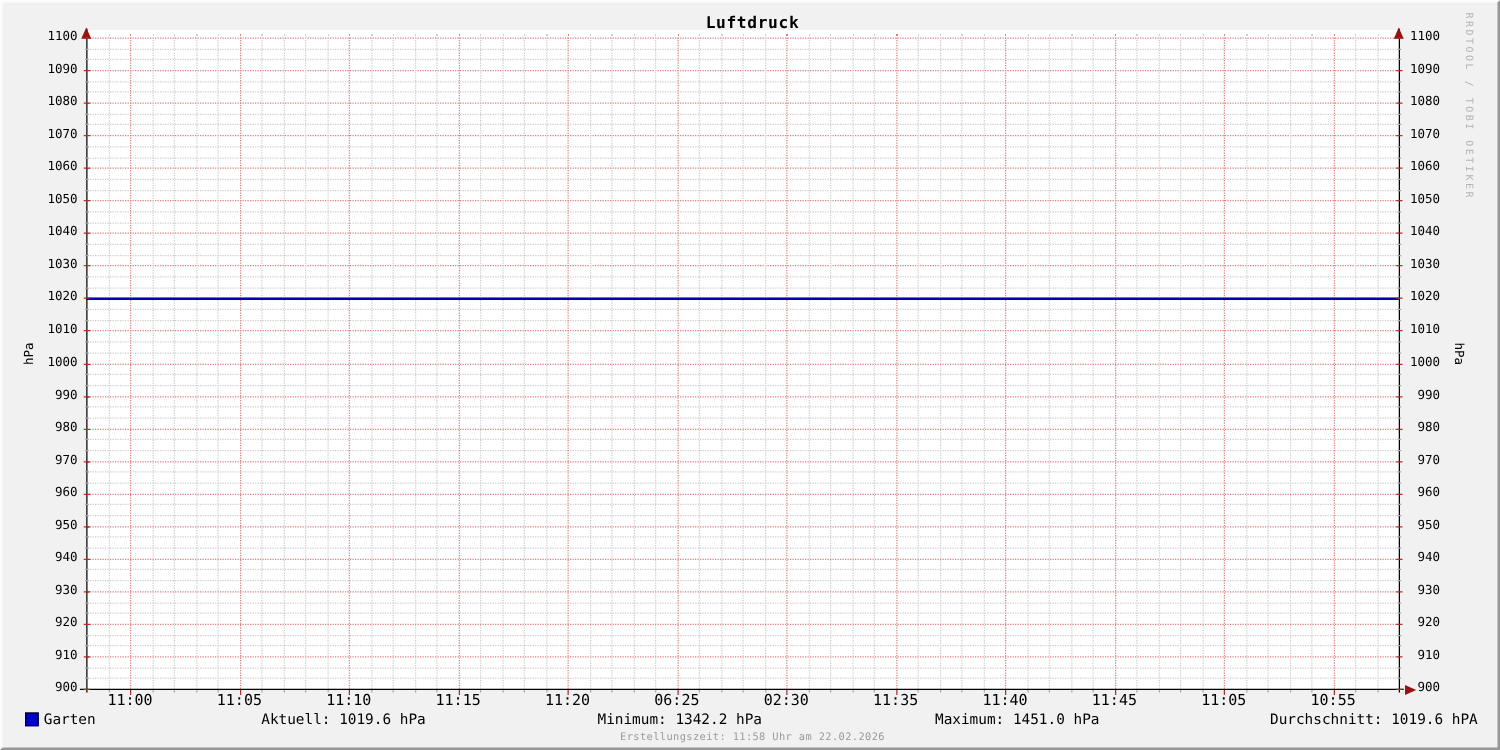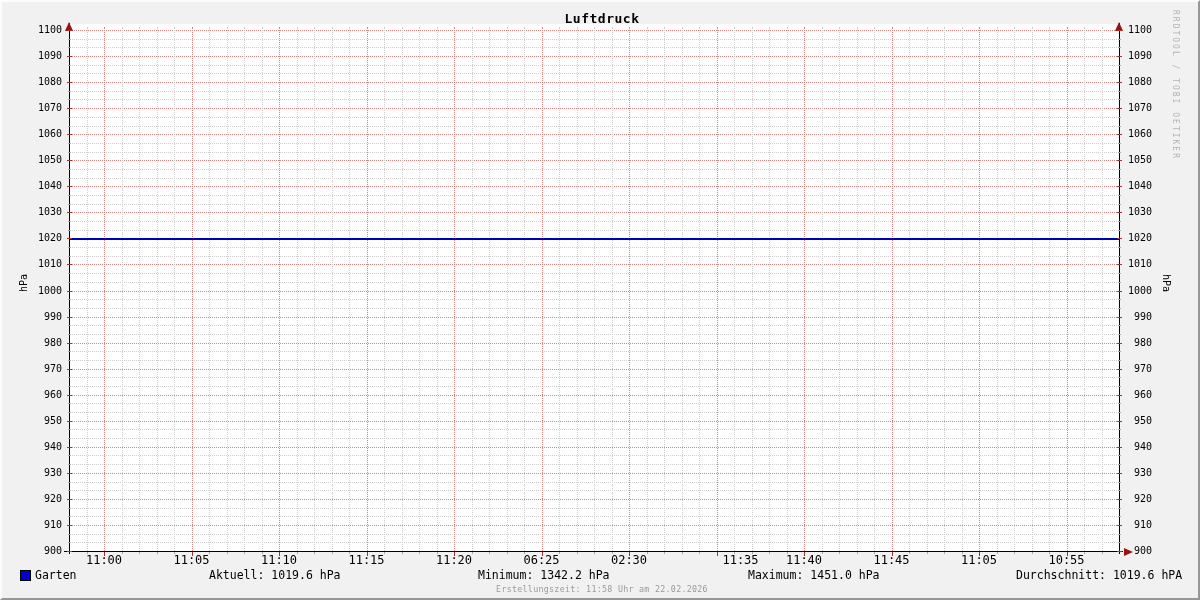--- a/index.html
+++ b/index.html
@@ -408,21 +408,21 @@
       <div class="tick major" style="left: 1064.5px; top: 550px; width: 1px; height: 4px;"></div>
       <div class="tick" style="left: 1082px; top: 550px; width: 1px; height: 2px;"></div>
       <div class="tick" style="left: 1099.5px; top: 550px; width: 1px; height: 2px;"></div>
       <div class="xtick-label" style="left: 80px; top: 553px;">11:00</div>
       <div class="xtick-label" style="left: 167.5px; top: 553px;">11:05</div>
       <div class="xtick-label" style="left: 255px; top: 553px;">11:10</div>
       <div class="xtick-label" style="left: 342.5px; top: 553px;">11:15</div>
       <div class="xtick-label" style="left: 430px; top: 553px;">11:20</div>
       <div class="xtick-label" style="left: 517.5px; top: 553px;">06:25</div>
       <div class="xtick-label" style="left: 605px; top: 553px;">02:30</div>
-      <div class="xtick-label" style="left: 692.5px; top: 553px; margin-left: 24px;">11:35</div>
+      <div class="xtick-label" style="left: 692.5px; top: 553px;">11:35</div>
       <div class="xtick-label" style="left: 780px; top: 553px;">11:40</div>
       <div class="xtick-label" style="left: 867.5px; top: 553px;">11:45</div>
       <div class="xtick-label" style="left: 955px; top: 553px;">11:05</div>
       <div class="xtick-label" style="left: 1042.5px; top: 553px;">10:55</div>
     </div>
   <div id="legend">
       <div class="legend-swatch" style="left: 18px; top: 568px; background: rgb(0, 0, 204);"></div>
       <div class="legend-text" style="left: 33px; top: 567px;">Garten</div>
       <div class="legend-text" style="left: 207px; top: 567px;">Aktuell: 1019.6 hPa</div>
       <div class="legend-text" style="left: 476px; top: 567px;">Minimum: 1342.2 hPa</div>

